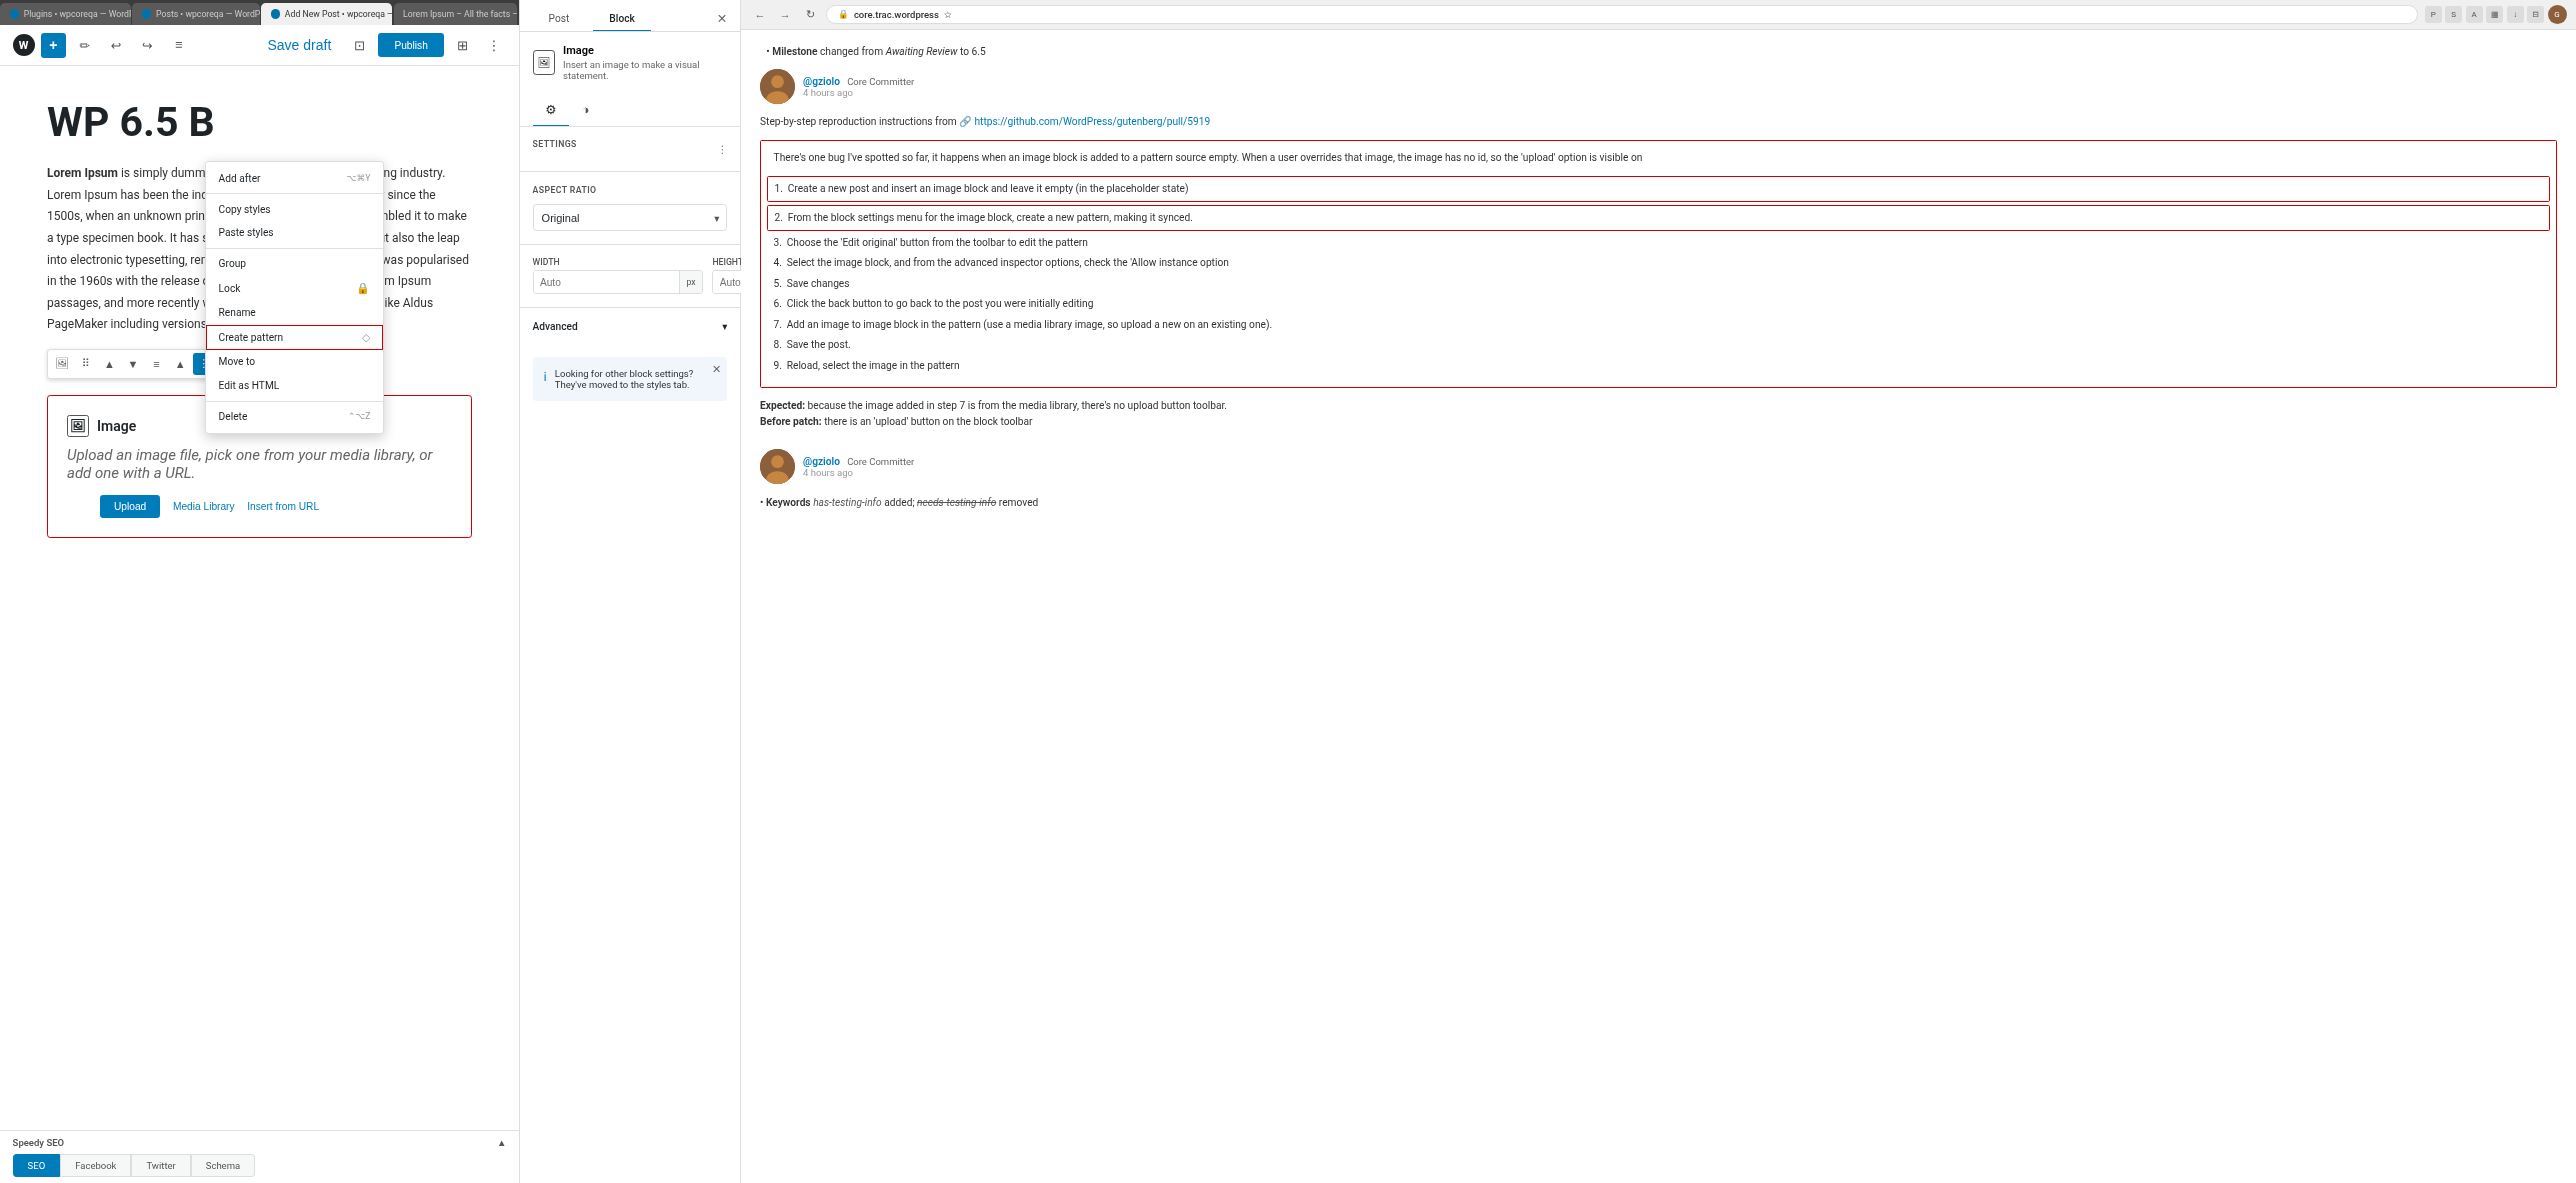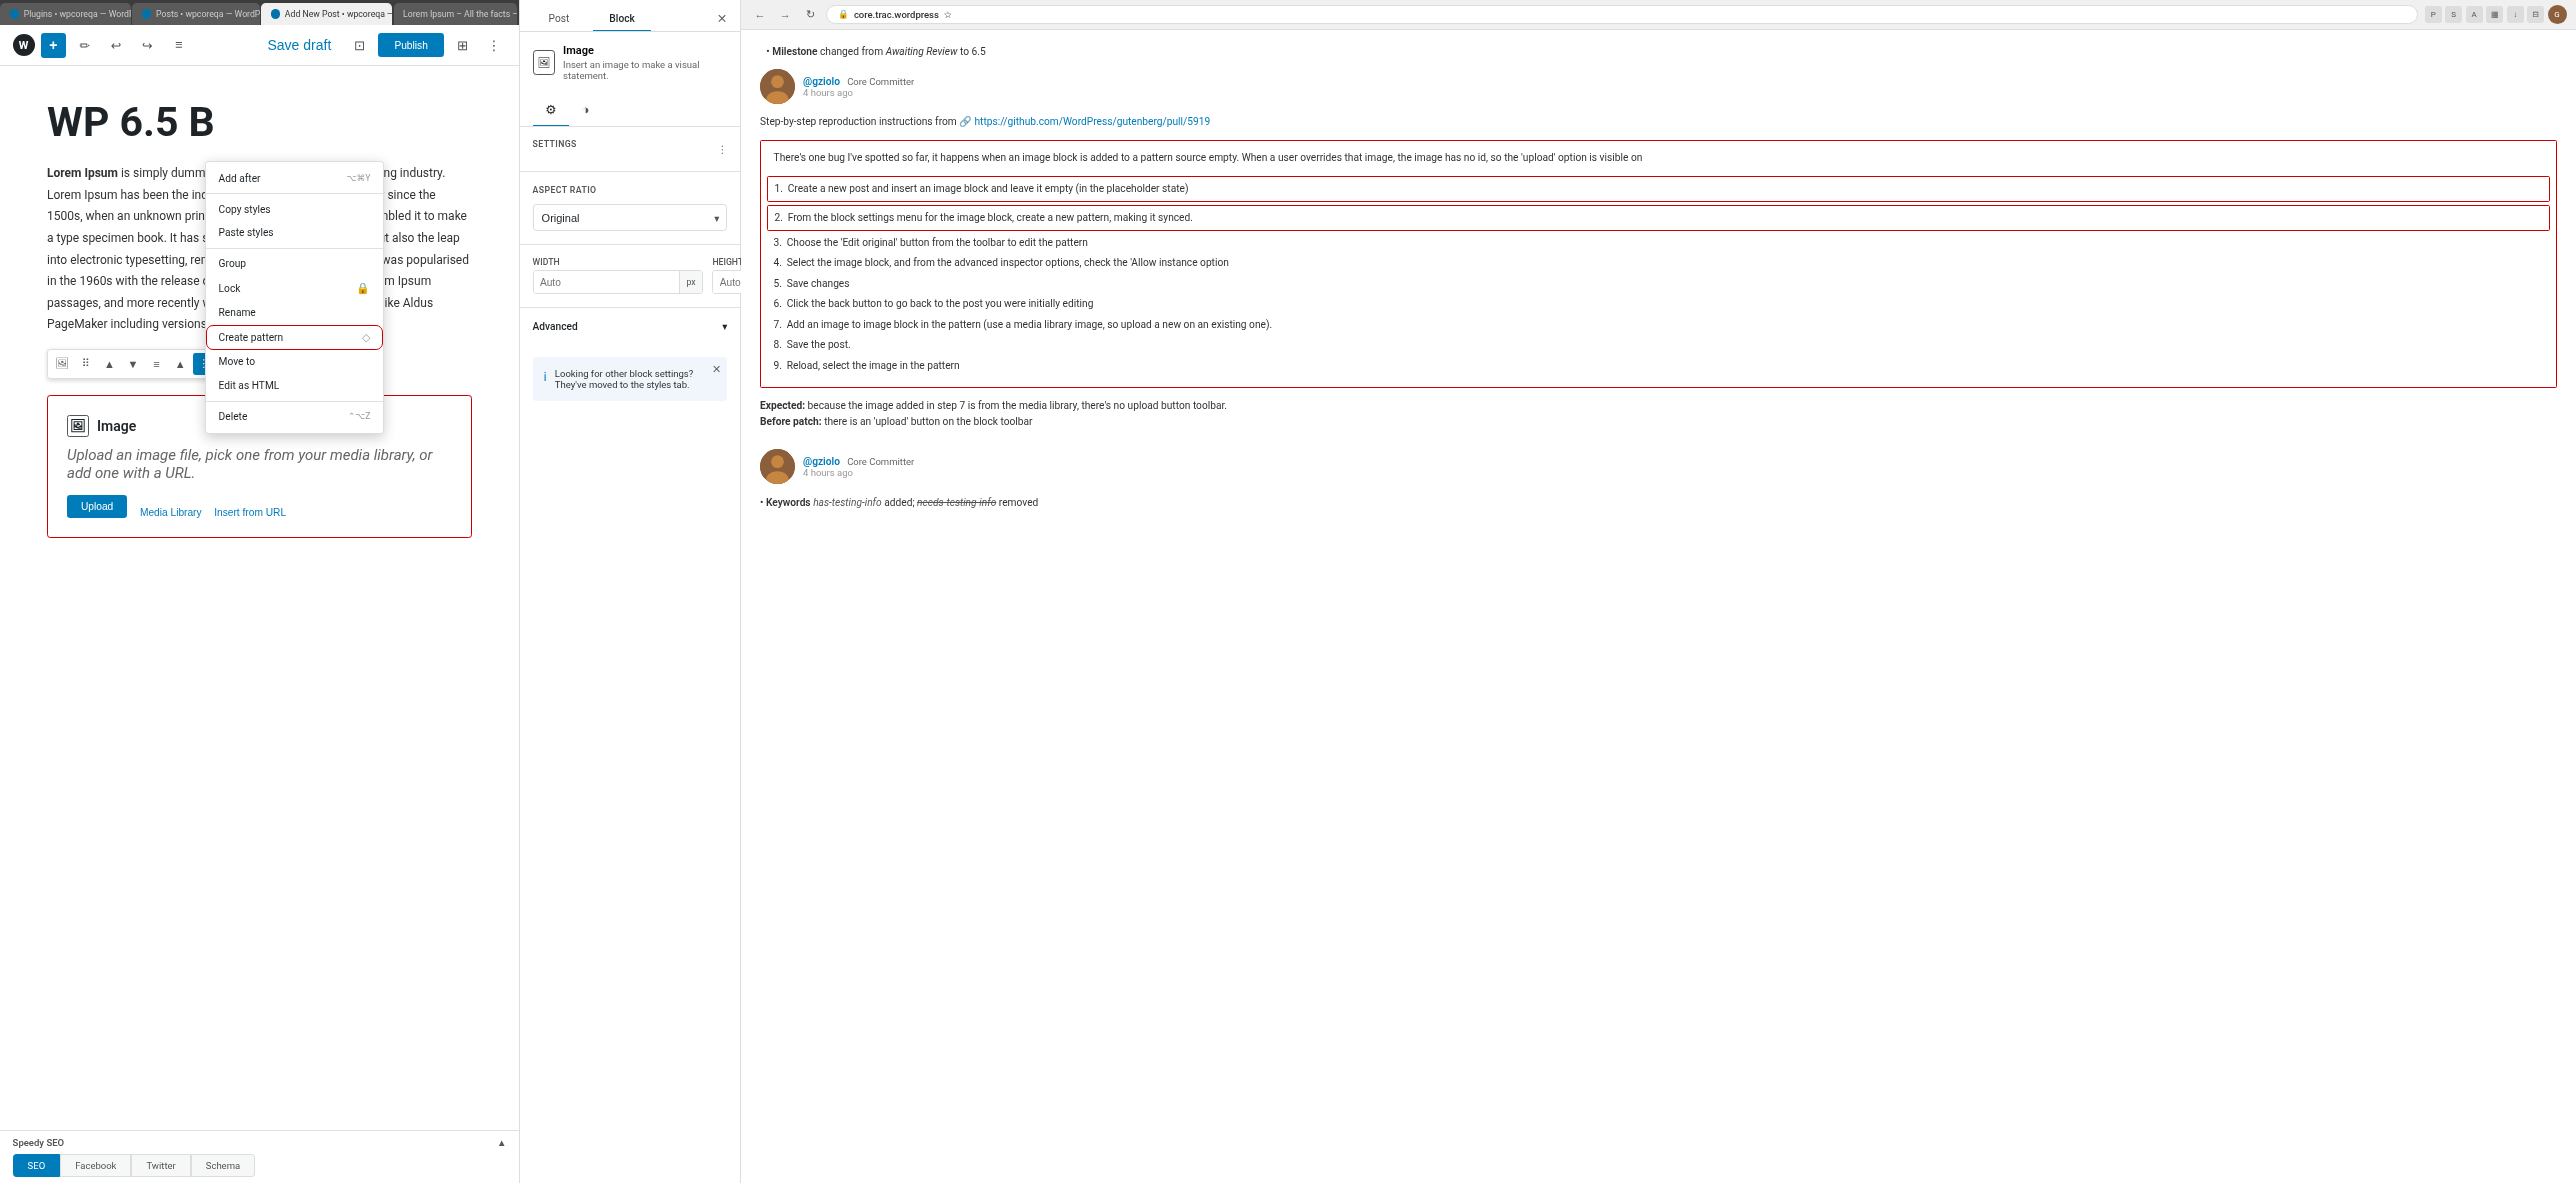--- a/index.html
+++ b/index.html
@@ -205,21 +205,20 @@
       justify-content: space-between;
       padding: 6.3px 12.6px;
       cursor: pointer;
       font-size: 10.2px;
       color: #1d2327;
     }
     .context-menu-item.highlighted {
       background: #fff;
       outline: 1.6px solid #cc0000;
       outline-offset: -1.6px;
-      border-radius: 7px;
     }
     .context-menu-shortcut {
       color: #999;
       font-size: 8.7px;
     }
     .context-menu-divider {
       height: 0.8px;
       background: #e0e0e0;
       margin: 3.2px 0;
     }
@@ -256,22 +255,23 @@
       font-size: 12.6px;
     }
     .image-block-desc {
       font-size: 15px;
       color: #666;
       margin-bottom: 12.6px;
       font-style: italic;
     }
     .image-block-buttons {
       display: flex;
-      align-items: flex-end;
+      align-items: center;
       gap: 12.6px;
+      margin-left: 33px;
     }
     .upload-btn {
       background: #007cba;
       color: white;
       border: none;
       padding: 6.3px 14px;
       border-radius: 3.2px;
       cursor: pointer;
       font-size: 10.2px;
     }

